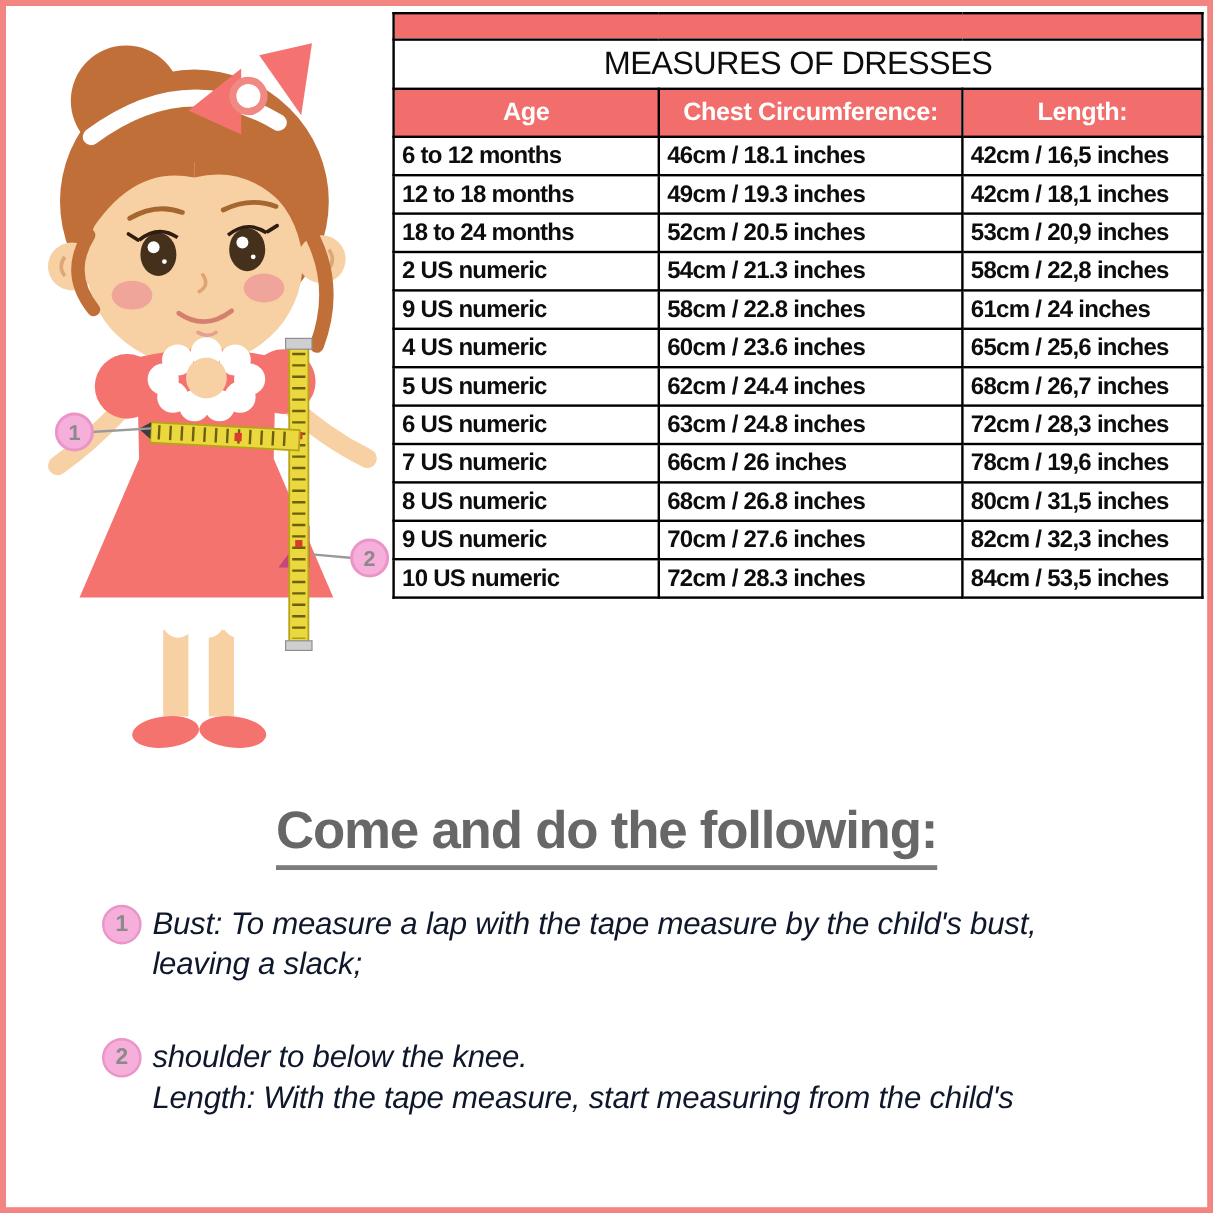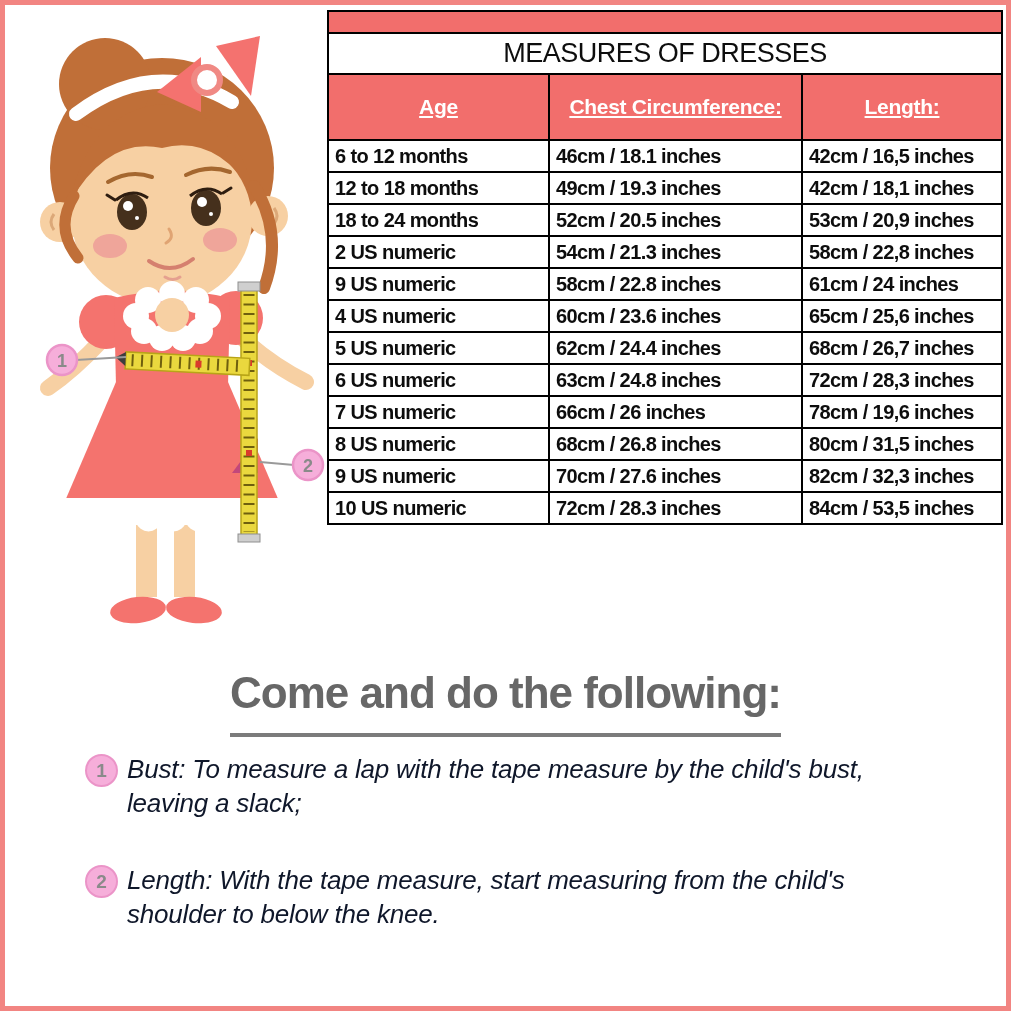--- a/index.html
+++ b/index.html
@@ -23,41 +23,40 @@
   .size-table col.c-age    { width: 221px; }
   .size-table col.c-chest  { width: 253px; }
   .size-table col.c-length { width: 200px; }
   .strip-row td { height: 22px; background: #f26e6c; }
   .title-row td {
     height: 41px; text-align: center;
     font-size: 27px; font-weight: normal; color: #0d0d0d;
     letter-spacing: -0.5px;
   }
   .head-row td {
-    height: 66px; background: #f26e6c; color: #ffffff;
+    height: 40px; background: #f26e6c; color: #ffffff;
     text-align: center; font-size: 21px; font-weight: bold;
     letter-spacing: -0.3px;
-    text-decoration: underline;
   }
   .data-row td {
     height: 32px; font-size: 20px; font-weight: bold; color: #0d0d0d;
     padding-left: 6px; letter-spacing: -0.6px;
   }
 
   
   .girl-wrap { position: absolute; left: 15px; top: 25px; width: 310px; height: 610px; }
 
   
   .instr-title-wrap { position: absolute; left: 0; right: 0; top: 663px; text-align: center; }
   .instr-title {
     display: inline-block;
     font-size: 44px; font-weight: bold; color: #676767;
     letter-spacing: -1px;
     border-bottom: 4px solid #7b7b7b;
-    padding-bottom: 15px;
+    padding-bottom: 3px;
   }
   .instr-item { position: absolute; left: 80px; display: flex; align-items: flex-start; }
   .instr-item-1 { top: 747px; }
   .instr-item-2 { top: 858px; }
   .num-badge {
     flex: 0 0 auto;
     width: 33px; height: 33px; border-radius: 50%;
     background: #f6aeda; border: 2px solid #eb94c8;
     color: #8a8a8a; font-size: 19px; font-weight: bold;
     display: flex; align-items: center; justify-content: center;
@@ -291,18 +290,18 @@
     <span class="num-badge">1</span>
     <div class="instr-text">
       <div>Bust: To measure a lap with the tape measure by the child's bust,</div>
       <div>leaving a slack;</div>
     </div>
   </div>
 
   <div class="instr-item instr-item-2">
     <span class="num-badge">2</span>
     <div class="instr-text">
+      <div>shoulder to below the knee.</div>
       <div>Length: With the tape measure, start measuring from the child's</div>
-      <div>shoulder to below the knee.</div>
     </div>
   </div>
 
 </div>
 
 </body></html>

